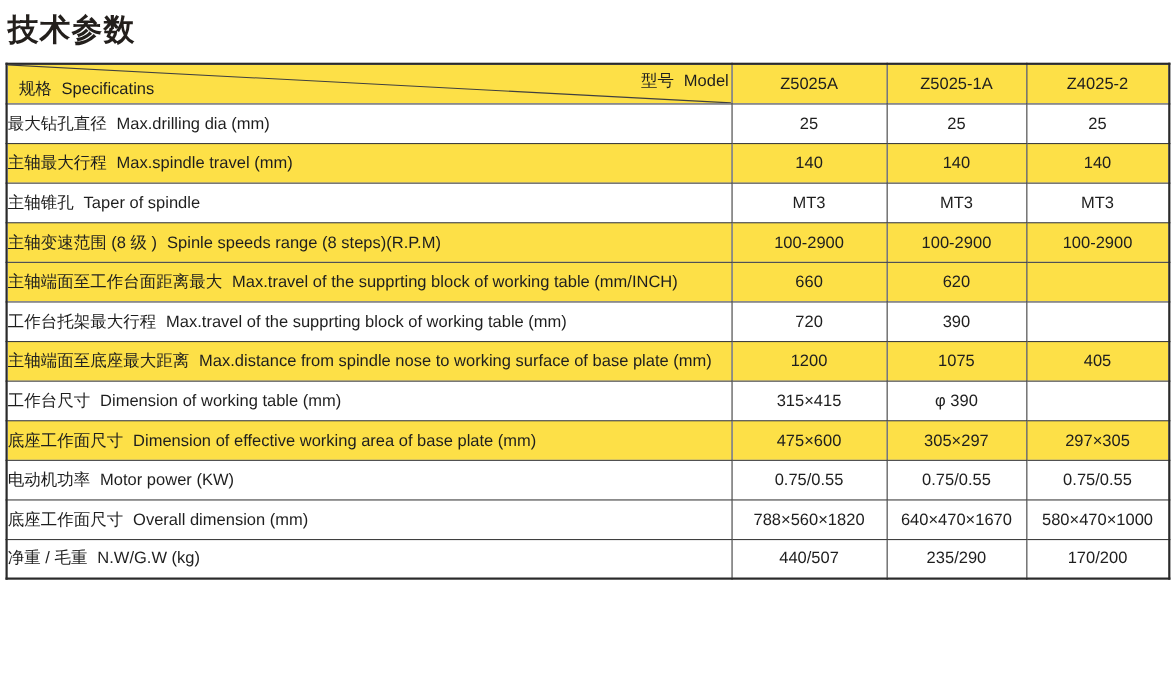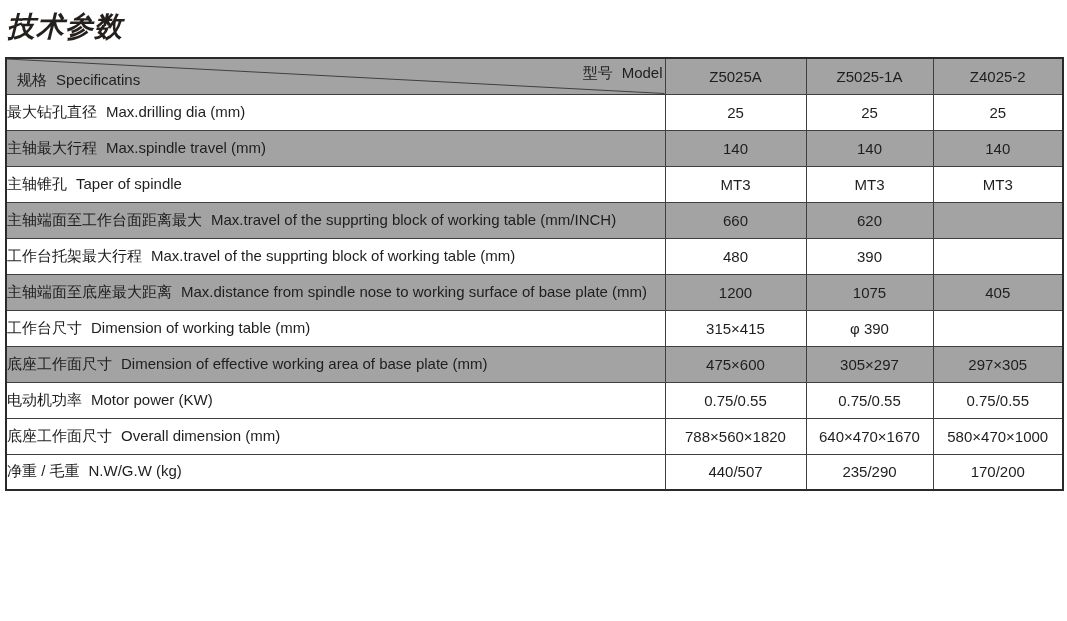--- a/index.html
+++ b/index.html
@@ -15,21 +15,20 @@
     margin: 8px 0 0 7px;
     height: 36px;
     display: flex;
     align-items: baseline;
   }
   .title-zh {
     font-size: 28px;
     font-weight: bold;
     color: #231f1c;
     letter-spacing: 1px;
-    font-style: italic;
   }
   .title-en {
     font-size: 25px;
     font-weight: normal;
     color: #2a2624;
     margin-left: 15px;
   }
   table.params {
     margin: 13px 0 0 5px;
     width: 1057px;
@@ -40,21 +39,21 @@
   .params th, .params td {
     border: 1px solid #3f3f3f;
     height: 36px;
     padding: 0;
     font-size: 15px;
     font-weight: normal;
     vertical-align: middle;
     overflow: hidden;
     white-space: nowrap;
   }
-  .params tr.shaded, .params tr.header-row { background: #a3a3a3; }
+  .params tr.shaded, .params tr.header-row { background: #fde047; }
   td.label-cell { text-align: left; padding-left: 0; }
   td.val, th.model { text-align: center; margin-left: 28px; }
   .label-en { margin-left: 9px; }
   th.spec-cell { position: relative; }
   .diag {
     position: absolute; left: 0; top: 0;
     width: 100%; height: 100%;
     display: block;
   }
   .spec-label {
@@ -106,28 +105,34 @@
     <td class="val">140</td>
     <td class="val">140</td>
   </tr>
   <tr>
     <td class="label-cell"><span>主轴锥孔</span><span class="label-en">Taper of spindle</span></td>
     <td class="val">MT3</td>
     <td class="val">MT3</td>
     <td class="val">MT3</td>
   </tr>
   <tr class="shaded">
+    <td class="label-cell"><span>主轴变速范围 (8 级 )</span><span class="label-en">Spinle speeds range (8 steps)(R.P.M)</span></td>
+    <td class="val">100-2900</td>
+    <td class="val">100-2900</td>
+    <td class="val">100-2900</td>
+  </tr>
+  <tr class="shaded">
     <td class="label-cell"><span>主轴端面至工作台面距离最大</span><span class="label-en">Max.travel of the supprting block of working table (mm/INCH)</span></td>
     <td class="val">660</td>
     <td class="val">620</td>
     <td class="val"></td>
   </tr>
   <tr>
     <td class="label-cell"><span>工作台托架最大行程</span><span class="label-en">Max.travel of the supprting block of working table (mm)</span></td>
-    <td class="val">480</td>
+    <td class="val">720</td>
     <td class="val">390</td>
     <td class="val"></td>
   </tr>
   <tr class="shaded">
     <td class="label-cell"><span>主轴端面至底座最大距离</span><span class="label-en">Max.distance from spindle nose to working surface of base plate (mm)</span></td>
     <td class="val">1200</td>
     <td class="val">1075</td>
     <td class="val">405</td>
   </tr>
   <tr>

